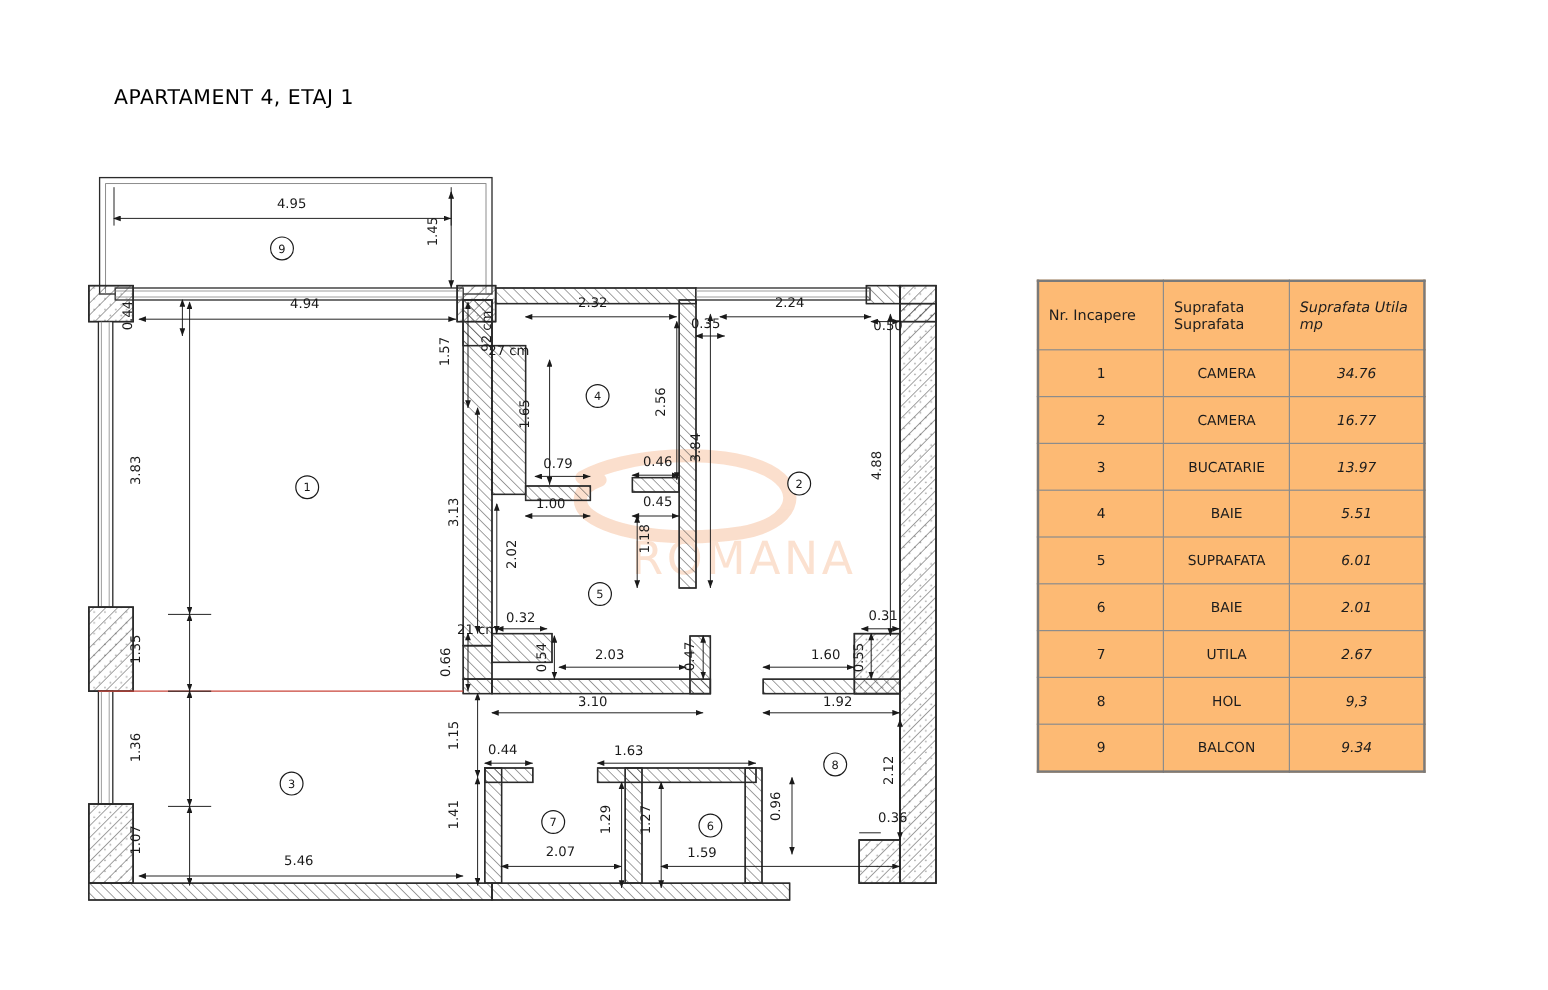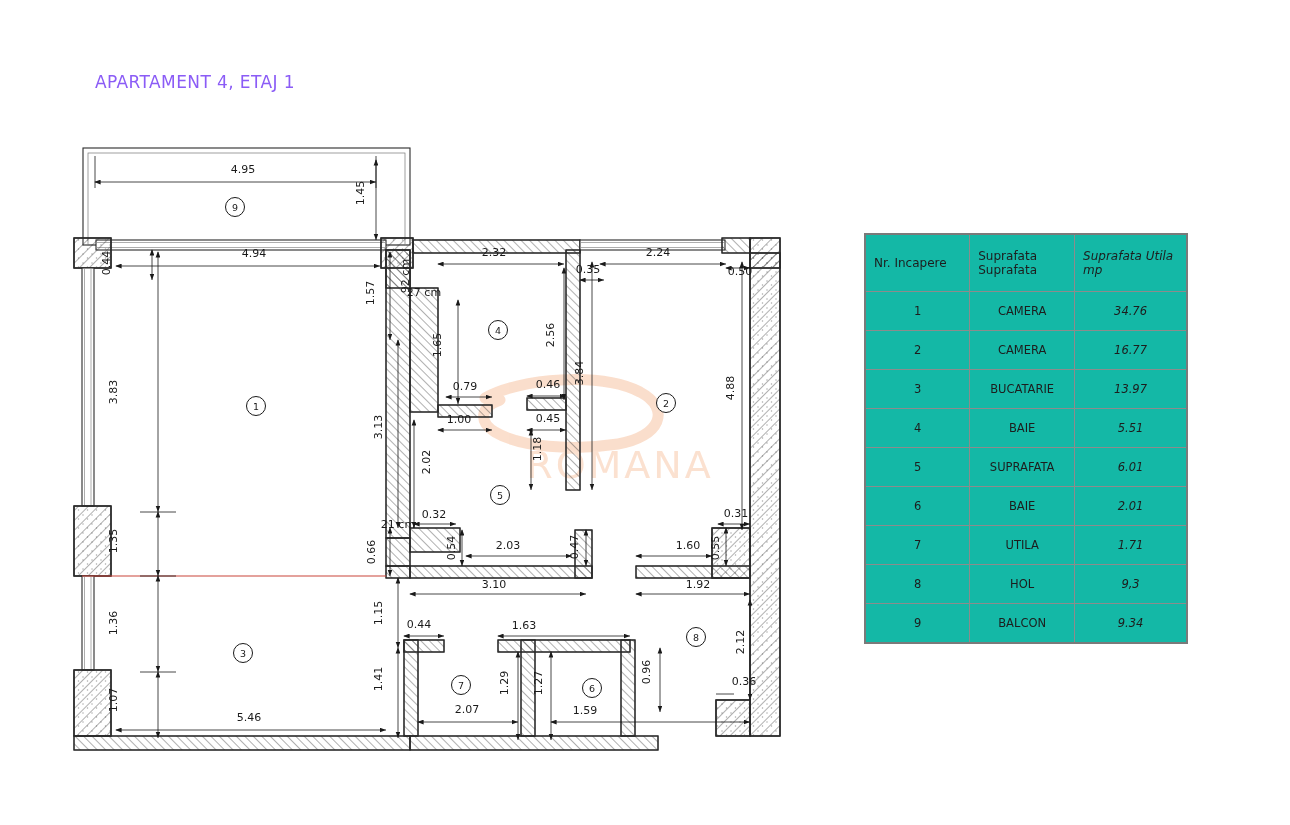--- a/index.html
+++ b/index.html
@@ -1,26 +1,26 @@
 <!DOCTYPE html>
 <html><head>
 <meta charset="utf-8">
 <style>
   html,body{margin:0;padding:0;background:#ffffff;}
   body{width:1290px;height:825px;position:relative;overflow:hidden;
        font-family:"DejaVu Sans","Liberation Sans",sans-serif;color:#1a1a1a;}
 
-  #title{position:absolute;left:95px;top:72px;font-size:17px;letter-spacing:.4px;color:#8b5cf6;}
+  #title{position:absolute;left:95px;top:72px;font-size:17px;letter-spacing:.4px;color:#000000;}
 
   
   #plan{position:absolute;left:0;top:0;width:830px;height:790px;}
 
   
   #schedule{position:absolute;left:864px;top:233px;width:324px;
-            border-collapse:collapse;background:#14b8a6;}
+            border-collapse:collapse;background:#fdba74;}
   #schedule td,#schedule th{border:1px solid #8c8c8c;font-size:11.5px;font-weight:normal;
             color:#1d1d1d;height:34px;text-align:center;vertical-align:middle;padding:2px 4px;}
   #schedule .hdr td{text-align:left;vertical-align:middle;height:52px;padding-left:8px;font-size:12px;line-height:14px;}
   #schedule .c0{width:104px;}
   #schedule .c1{width:102px;}
   #schedule .c2{width:112px;font-style:italic;}
   #schedule tr.total td{background:#90ee5e;font-size:11.5px;}
   #schedule{border:2px solid #7a7a7a;}
 </style>
 </head>
@@ -366,21 +366,21 @@
         <td class="c2">6.01</td>
       </tr>
       <tr>
         <td class="c0">6</td>
         <td class="c1">BAIE</td>
         <td class="c2">2.01</td>
       </tr>
       <tr>
         <td class="c0">7</td>
         <td class="c1">UTILA</td>
-        <td class="c2">1.71</td>
+        <td class="c2">2.67</td>
       </tr>
       <tr>
         <td class="c0">8</td>
         <td class="c1">HOL</td>
         <td class="c2">9,3</td>
       </tr>
       <tr>
         <td class="c0">9</td>
         <td class="c1">BALCON</td>
         <td class="c2">9.34</td>

